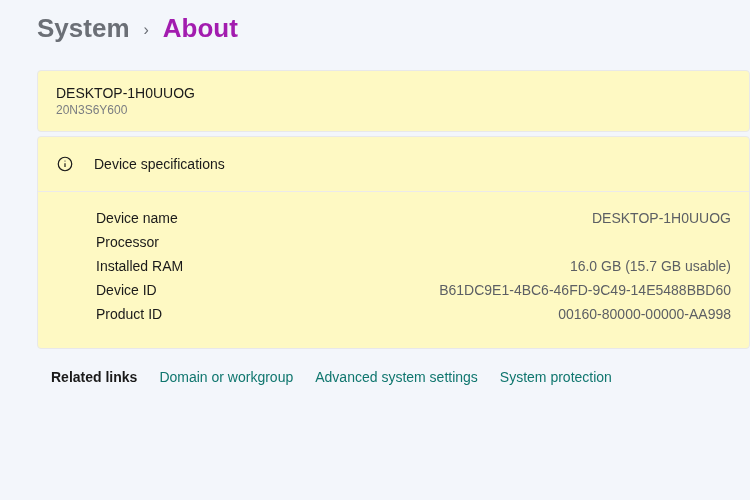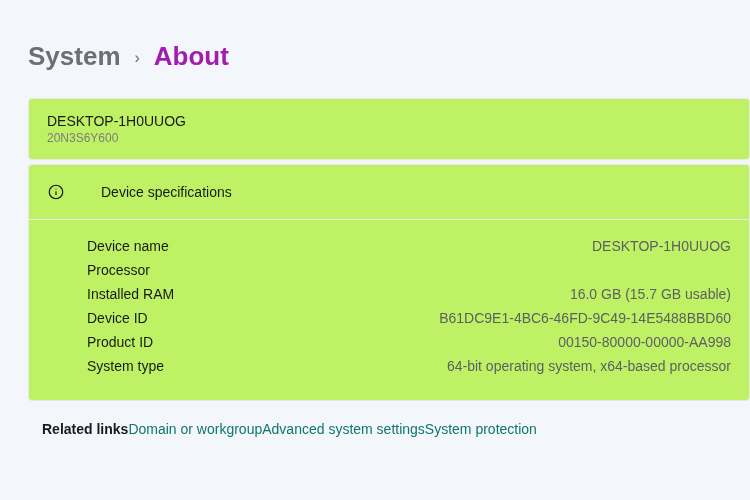--- a/index.html
+++ b/index.html
@@ -5,21 +5,22 @@
   * { box-sizing: border-box; margin: 0; padding: 0; }
   body {
     font-family: "Segoe UI", -apple-system, BlinkMacSystemFont, sans-serif;
     background: #f3f6fb;
     width: 750px;
     height: 500px;
     overflow: hidden;
     color: #1a1a1a;
   }
   .page {
-    padding: 41px 0 0 28px;
+    padding: 13px 0 0 28px;
+    margin-left: 9px;
   }
   .breadcrumb {
     display: flex;
     align-items: baseline;
     gap: 14px;
     margin-bottom: 26px;
   }
   .breadcrumb-parent {
     font-size: 26px;
     font-weight: 600;
@@ -30,21 +31,21 @@
     color: #6b6f76;
     position: relative;
     top: -2px;
   }
   .breadcrumb-current {
     font-size: 26px;
     font-weight: 600;
     color: #a21caf;
   }
   .card {
-    background: #bef264;
+    background: #fef9c3;
     border: 1px solid #e8e8ea;
     border-radius: 4px;
     margin-bottom: 4px;
   }
   .device-card {
     padding: 14px 18px;
   }
   .device-name {
     font-size: 14px;
     color: #1a1a1a;
@@ -53,21 +54,21 @@
   .device-model {
     font-size: 12px;
     color: #7a7d82;
   }
   .specs-card {
     padding: 0;
   }
   .specs-header {
     display: flex;
     align-items: center;
-    gap: 36px;
+    gap: 20px;
     padding: 18px 18px 18px 18px;
     border-bottom: 1px solid #eceaea;
   }
   .info-icon {
     width: 18px;
     height: 18px;
     flex-shrink: 0;
   }
   .info-icon svg { display: block; }
   .specs-title {
@@ -89,20 +90,21 @@
     flex-shrink: 0;
     color: #1a1a1a;
   }
   .spec-value {
     color: #5c5f64;
   }
   .links-bar {
     padding: 16px 14px;
     display: flex;
     align-items: center;
+    gap: 22px;
   }
   .links-label {
     font-size: 14px;
     font-weight: 600;
     color: #1a1a1a;
   }
   .link {
     font-size: 14px;
     color: #0f766e;
     cursor: pointer;
@@ -146,25 +148,21 @@
       <div class="spec-row">
         <div class="spec-label">Installed RAM</div>
         <div class="spec-value">16.0 GB (15.7 GB usable)</div>
       </div>
       <div class="spec-row">
         <div class="spec-label">Device ID</div>
         <div class="spec-value">B61DC9E1-4BC6-46FD-9C49-14E5488BBD60</div>
       </div>
       <div class="spec-row">
         <div class="spec-label">Product ID</div>
-        <div class="spec-value">00150-80000-00000-AA998</div>
-      </div>
-      <div class="spec-row">
-        <div class="spec-label">System type</div>
-        <div class="spec-value">64-bit operating system, x64-based processor</div>
+        <div class="spec-value">00160-80000-00000-AA998</div>
       </div>
     </div>
   </div>
 
   <div class="links-bar">
     <span class="links-label">Related links</span>
     <span class="link">Domain or workgroup</span>
     <span class="link">Advanced system settings</span>
     <span class="link">System protection</span>
   </div>

